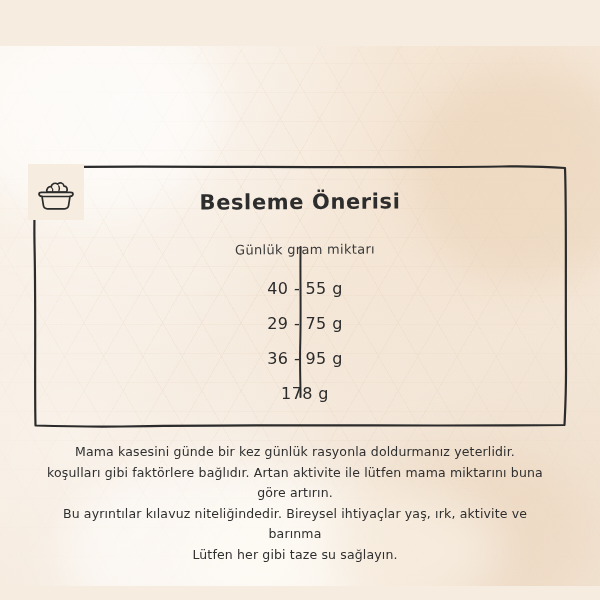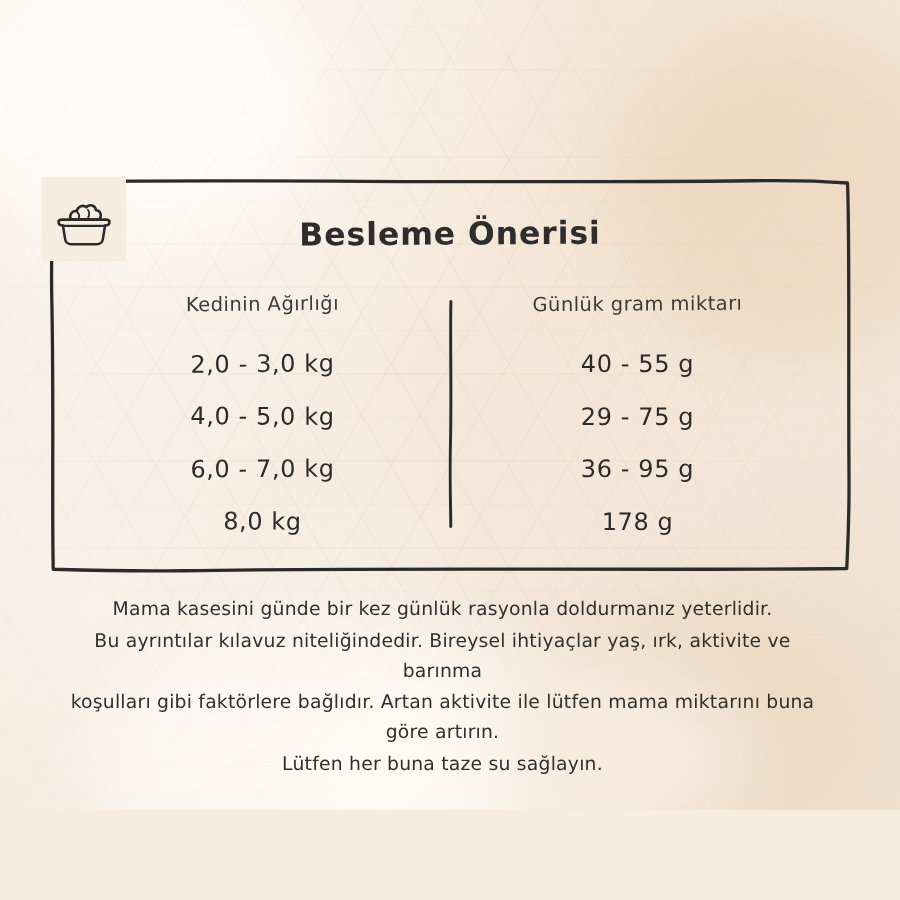--- a/index.html
+++ b/index.html
@@ -18,20 +18,21 @@
     position: relative;
     width: 600px;
     height: 540px;
     background:
       radial-gradient(circle at 22% 12%, rgba(255,255,255,0.55) 0%, rgba(255,255,255,0) 42%),
       radial-gradient(circle at 80% 18%, rgba(244,226,206,0.75) 0%, rgba(244,226,206,0) 45%),
       radial-gradient(circle at 12% 75%, rgba(255,255,255,0.45) 0%, rgba(255,255,255,0) 40%),
       radial-gradient(circle at 88% 82%, rgba(238,220,200,0.7) 0%, rgba(238,220,200,0) 45%),
       linear-gradient(135deg, #f9f1e7 0%, #f4e7d8 45%, #f7eee4 70%, #f2e5d5 100%);
     overflow: hidden;
+    margin-top: 46px;
   }
 
   
   #pattern {
     position: absolute;
     inset: 0;
     opacity: 0.5;
     background-image:
       repeating-linear-gradient(60deg, rgba(214,188,158,0.30) 0 1px, rgba(0,0,0,0) 1px 34px),
       repeating-linear-gradient(-60deg, rgba(214,188,158,0.30) 0 1px, rgba(0,0,0,0) 1px 34px),
@@ -181,37 +182,30 @@
 
     <div id="title">Besleme Önerisi</div>
 
     <div id="divider">
       <svg width="3" height="152" viewBox="0 0 3 152" fill="none" xmlns="http://www.w3.org/2000/svg">
         <path d="M1.6 1 C 1 30, 2.2 66, 1.2 100 C 0.7 122, 1.6 140, 1.5 151" stroke="#2b2b2b" stroke-width="2" stroke-linecap="round" fill="none"></path>
       </svg>
     </div>
 
     <div id="table">
-      <div class="col left">
-        <div class="col-head">Kedinin Ağırlığı</div>
-        <div class="cell">2,0 - 3,0 kg</div>
-        <div class="cell">4,0 - 5,0 kg</div>
-        <div class="cell">6,0 - 7,0 kg</div>
-        <div class="cell">8,0 kg</div>
-      </div>
       <div class="col right">
         <div class="col-head">Günlük gram miktarı</div>
         <div class="cell">40 - 55 g</div>
         <div class="cell">29 - 75 g</div>
         <div class="cell">36 - 95 g</div>
         <div class="cell">178 g</div>
       </div>
     </div>
 
     <div id="notes">
       <p>Mama kasesini günde bir kez günlük rasyonla doldurmanız yeterlidir.</p>
+      <p>koşulları gibi faktörlere bağlıdır. Artan aktivite ile lütfen mama miktarını buna göre artırın.</p>
       <p>Bu ayrıntılar kılavuz niteliğindedir. Bireysel ihtiyaçlar yaş, ırk, aktivite ve barınma</p>
-      <p>koşulları gibi faktörlere bağlıdır. Artan aktivite ile lütfen mama miktarını buna göre artırın.</p>
-      <p>Lütfen her buna taze su sağlayın.</p>
+      <p>Lütfen her gibi taze su sağlayın.</p>
     </div>
 
   </div>
 </div>
 
 </body></html>

